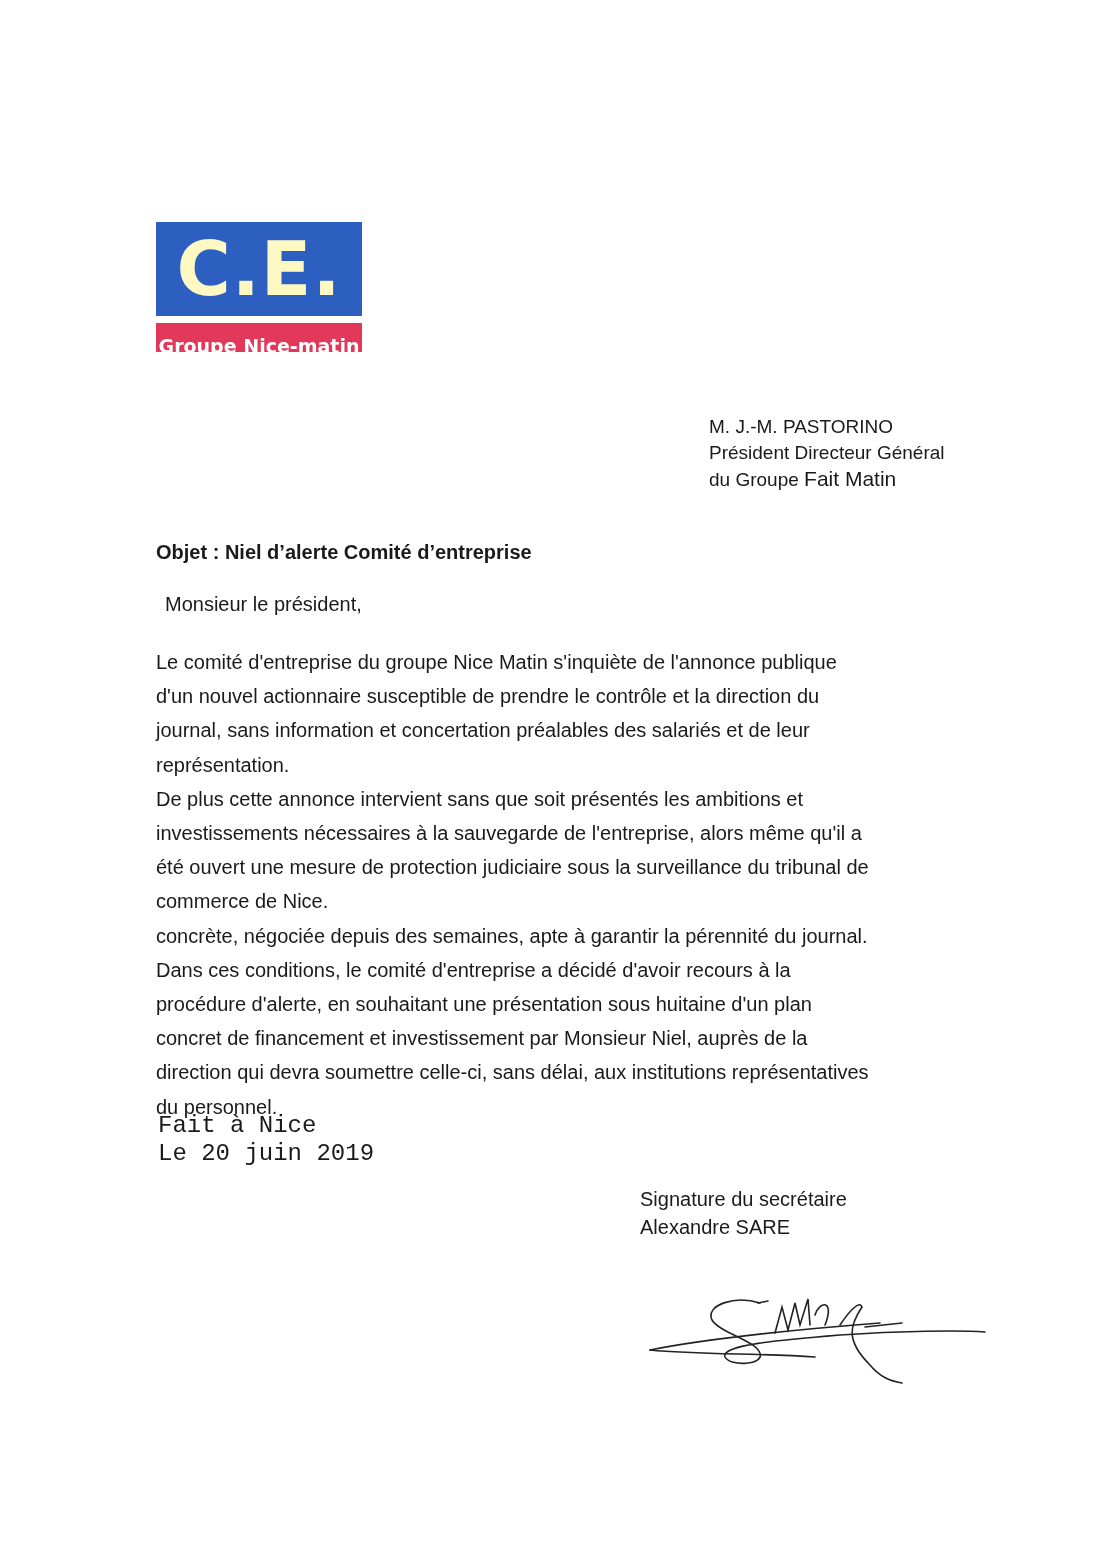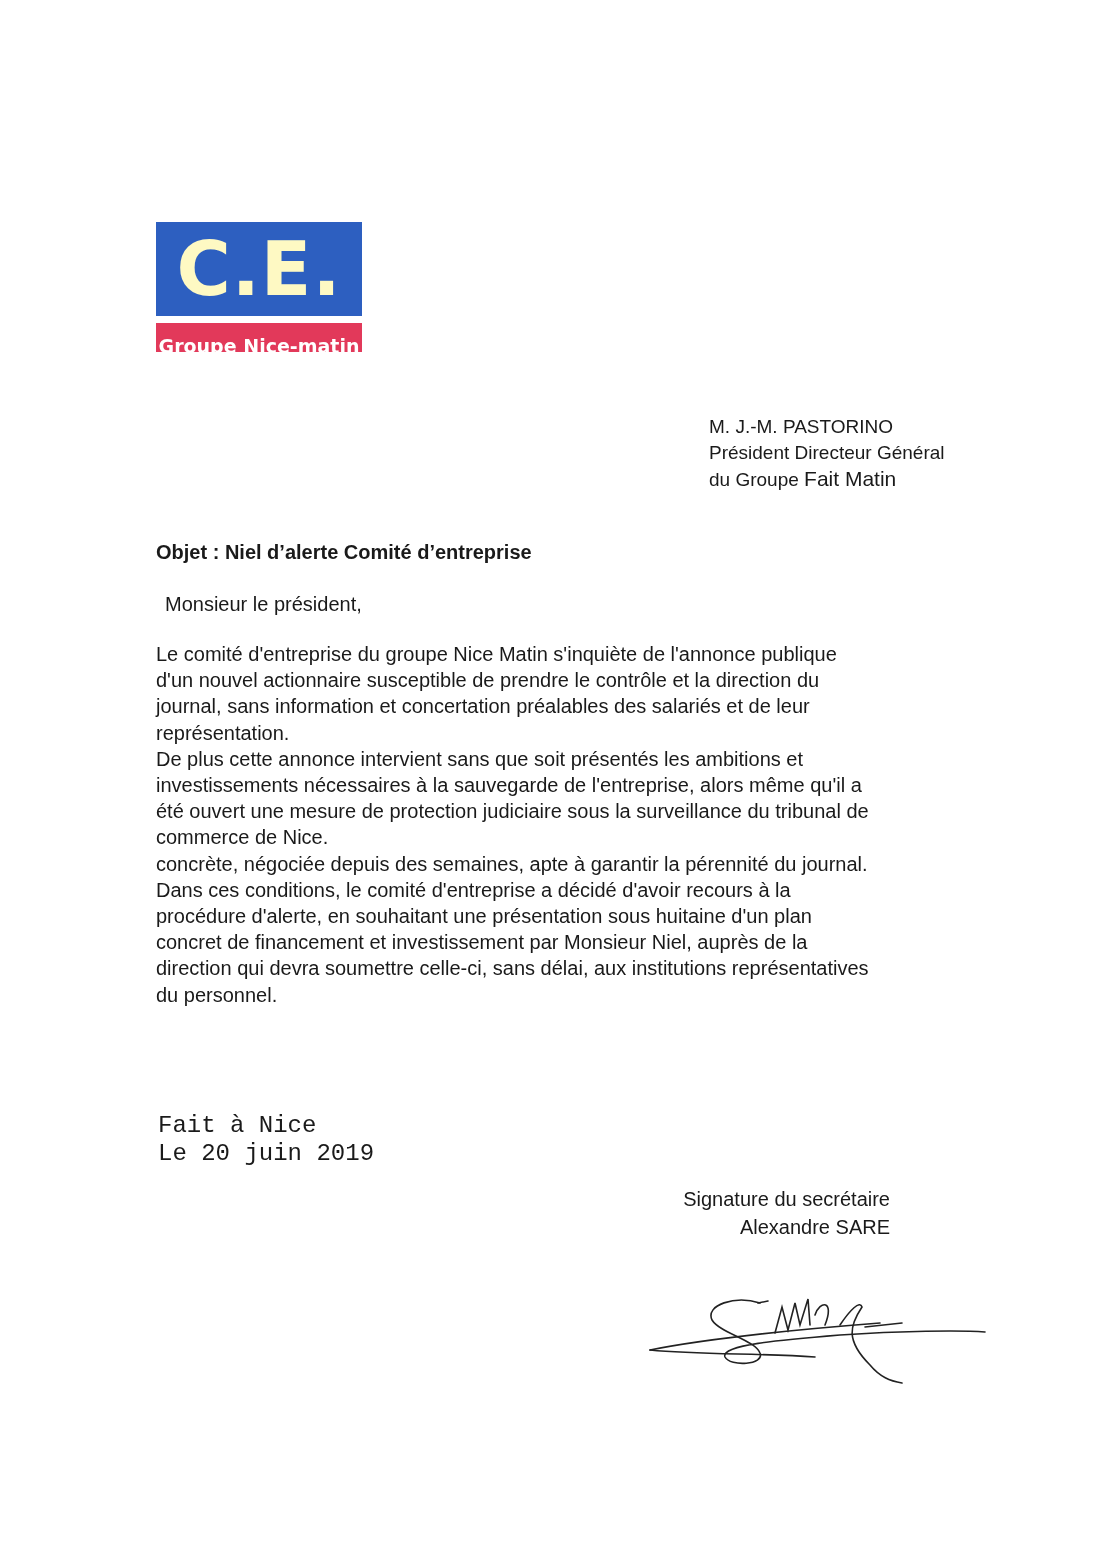--- a/index.html
+++ b/index.html
@@ -10,23 +10,23 @@
               color: #fef9c3; font-family: "DejaVu Sans", sans-serif; font-weight: bold; font-size: 74px;
               line-height: 94px; text-align: center; letter-spacing: 1px; }
   .logo-bottom { position: absolute; left: 0; top: 101px; width: 206px; height: 29px; background: #e2395a;
                  color: #fff; font-family: "DejaVu Sans", sans-serif; font-weight: bold; font-size: 19px;
                  line-height: 47px; text-align: center; }
   .recipient { position: absolute; left: 709px; top: 414px; font-size: 19px; line-height: 26px; }
   .recipient .l3 span.big { font-size: 21px; }
   .subject { position: absolute; left: 156px; top: 541px; font-size: 20px; font-weight: bold; }
   .salutation { position: absolute; left: 156px; top: 593px; font-size: 20px; margin-left: 9px; }
   .body-text { position: absolute; left: 156px; top: 641px; width: 830px; font-size: 20px; line-height: 26.2px; }
-  .body-text div { white-space: nowrap; }
+  .body-text div { white-space: nowrap; margin-top: 8px; }
   .place-date { position: absolute; left: 158px; top: 1112px; font-size: 24px; line-height: 28px; font-family: Liberation Mono, monospace; }
-  .signature-block { position: absolute; left: 640px; top: 1185px; width: 250px; text-align: right;
+  .signature-block { position: absolute; left: 640px; top: 1185px; width: 250px; text-align: left;
                      font-size: 20px; line-height: 28px; }
   .signature { position: absolute; left: 640px; top: 1285px; width: 360px; height: 110px; }
 </style>
 </head>
 <body>
 
 <div class="logo">
   <div class="logo-top">C.E.</div>
   <div class="logo-bottom">Groupe Nice-matin</div>
 </div>

